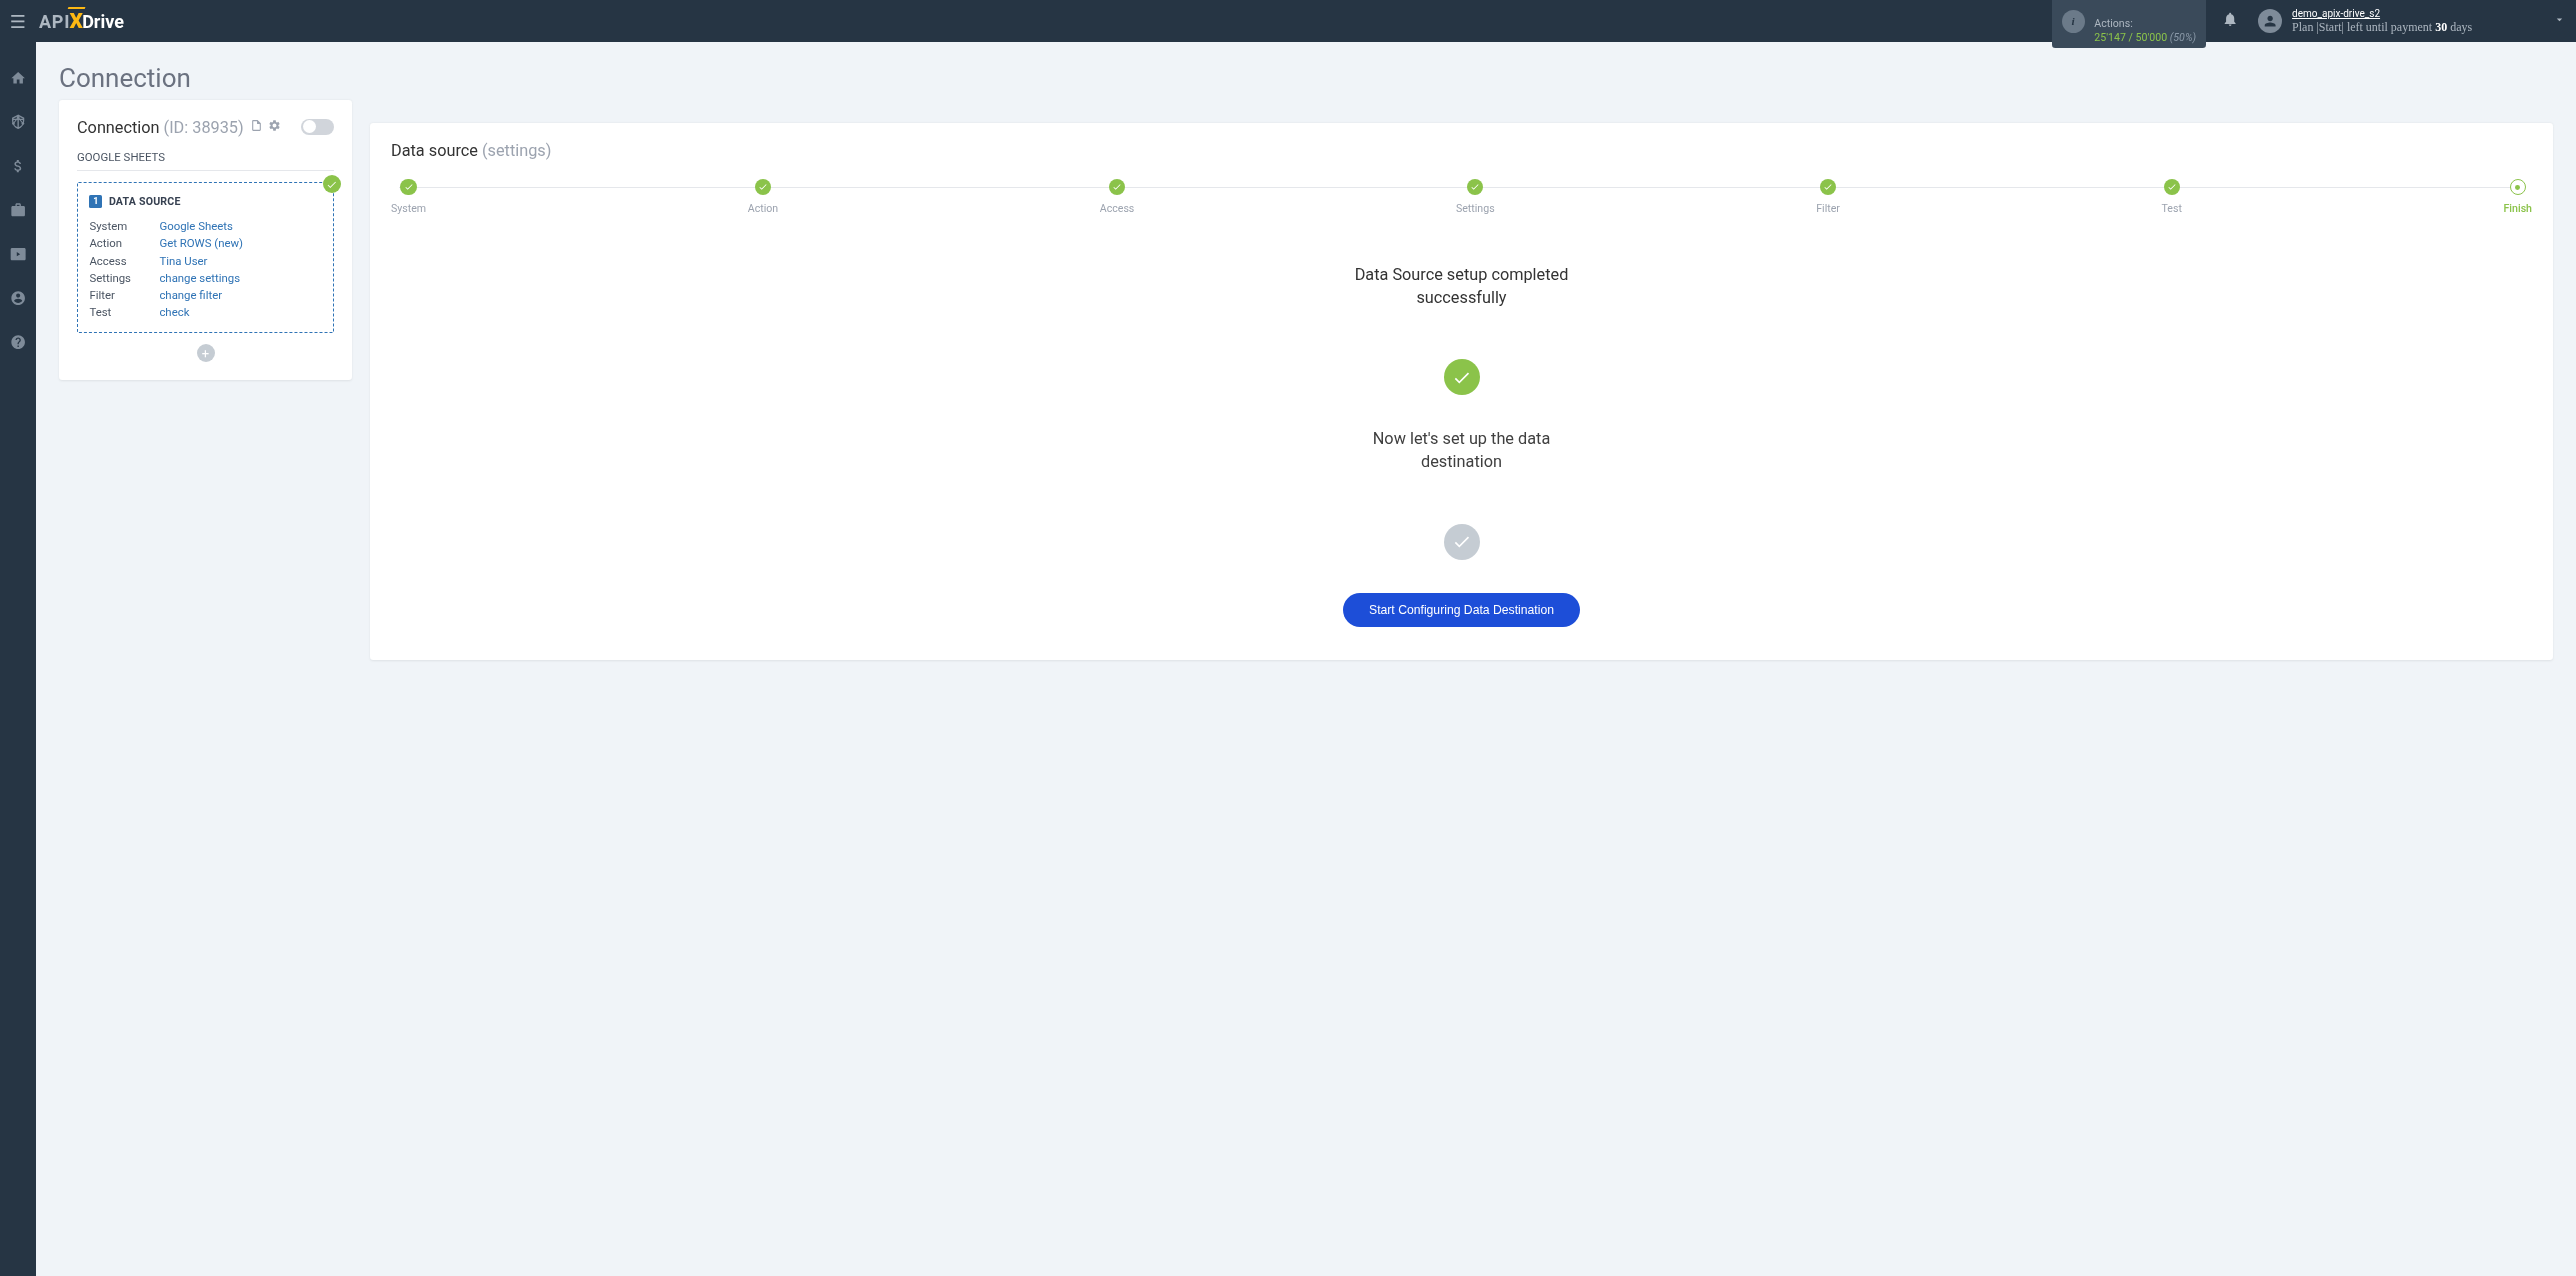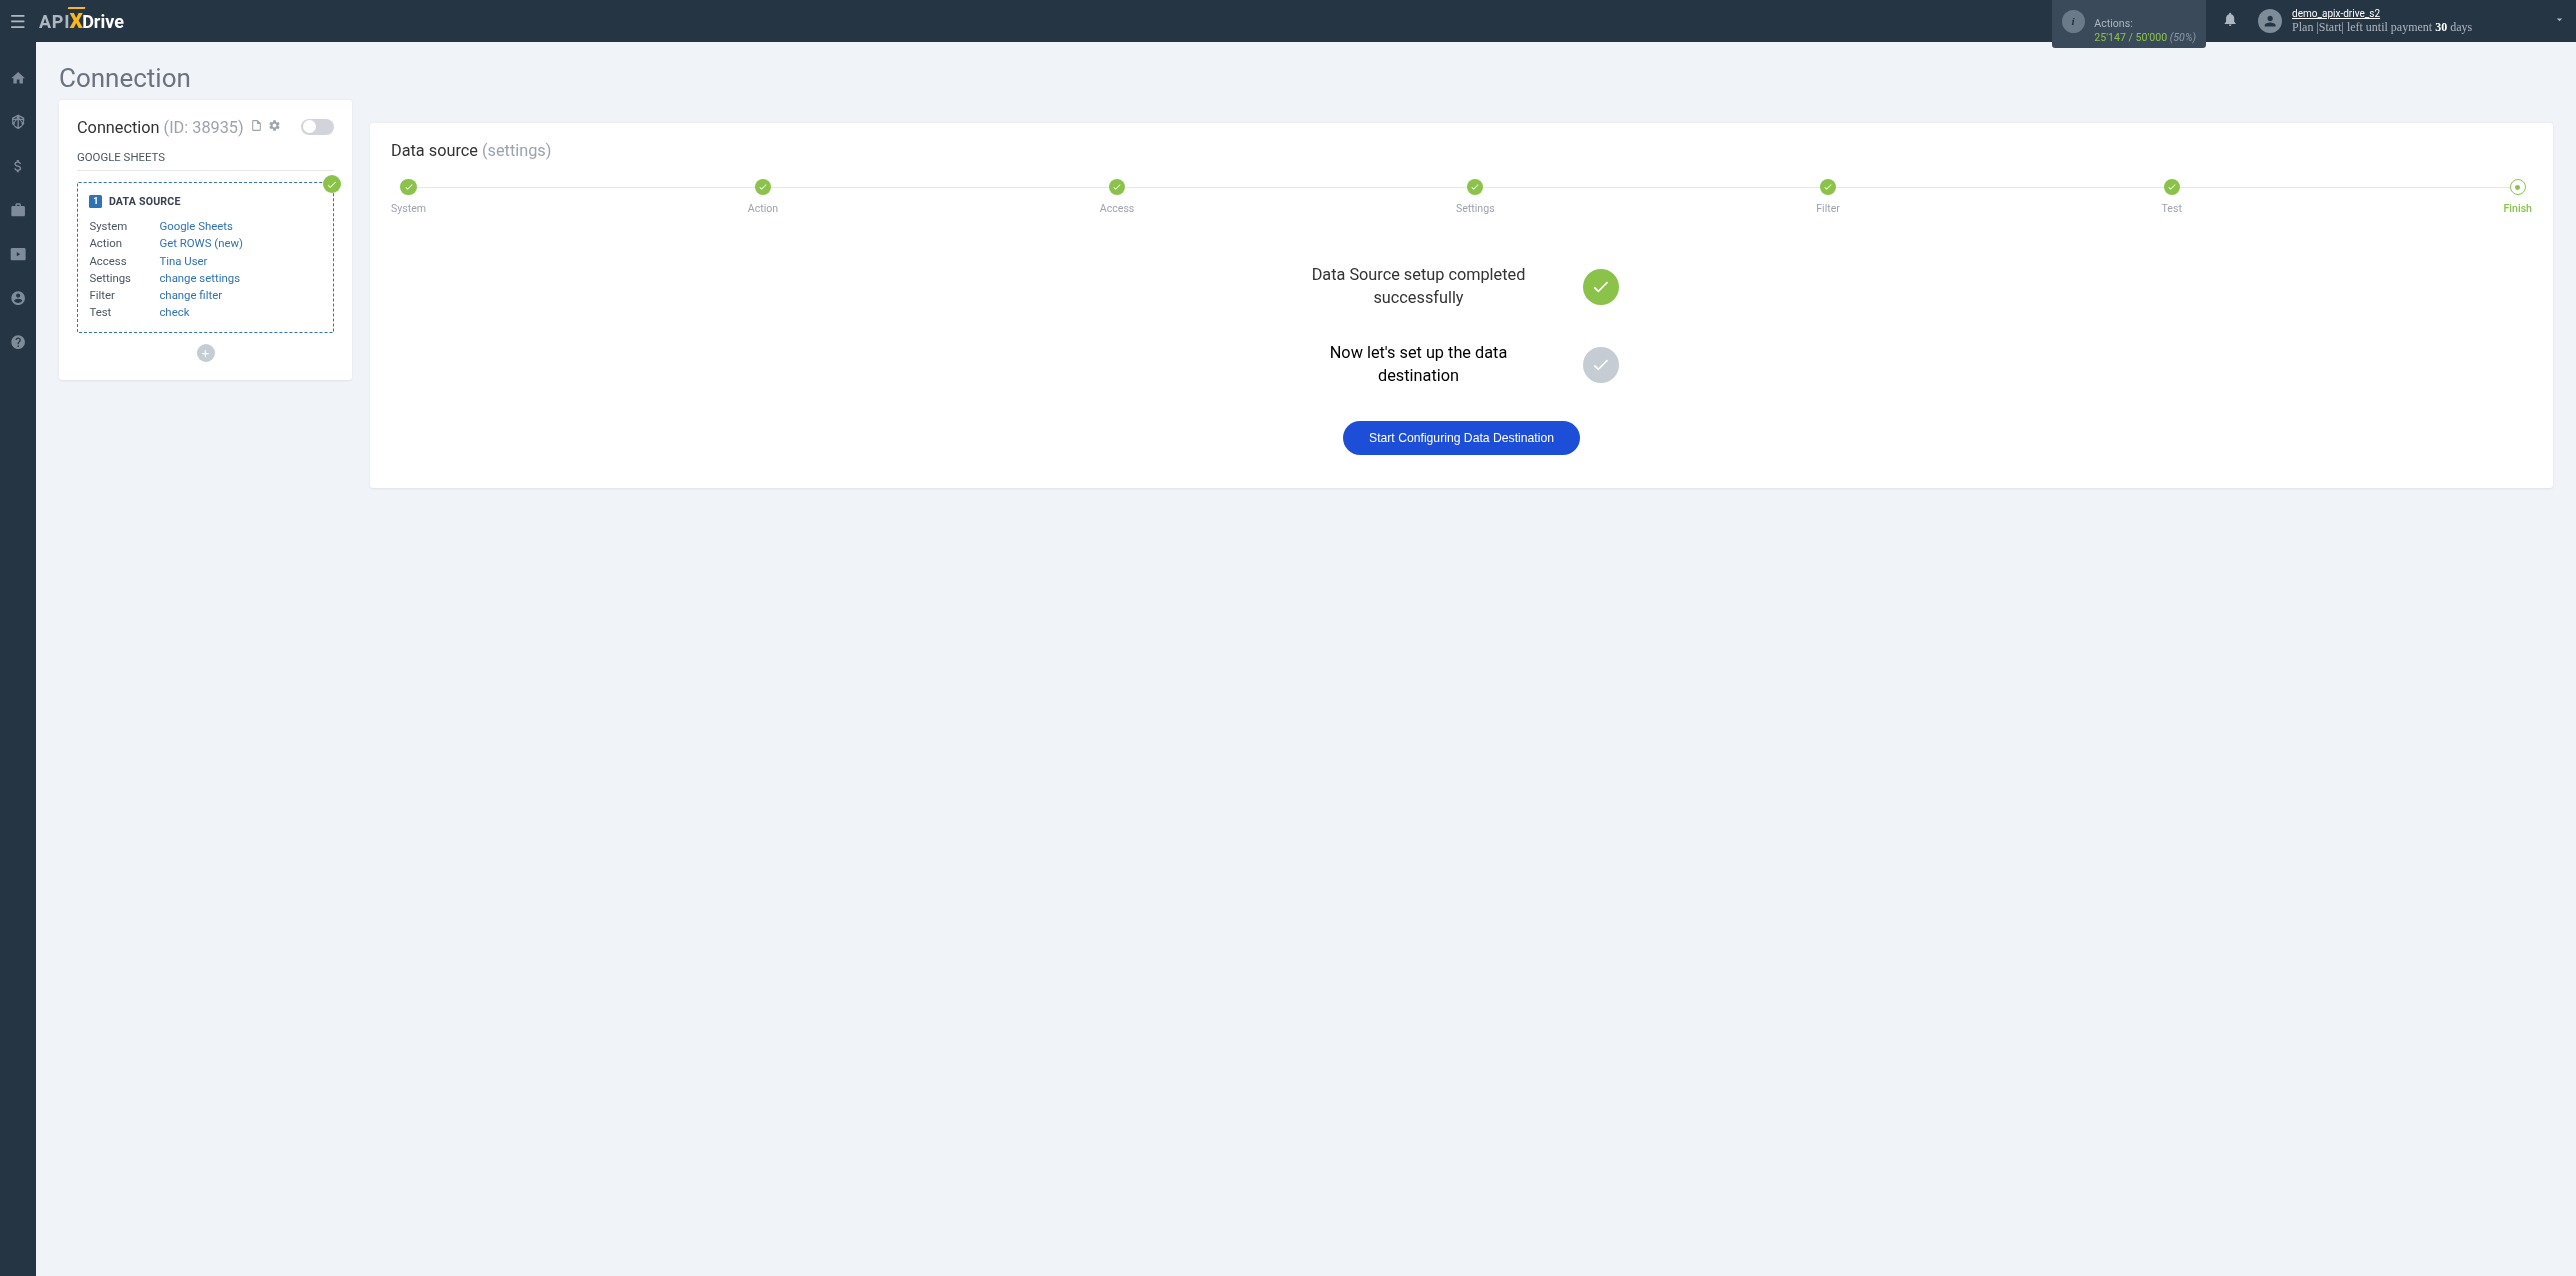--- a/index.html
+++ b/index.html
@@ -79,24 +79,24 @@
 .steps { display: flex; justify-content: space-between; position: relative; margin-bottom: 49px; }
 .steps::before { content: ""; position: absolute; top: 8.1px; left: 8.1px; right: 8.1px; height: 0.8px; background: #e5e7eb; z-index: 0; }
 .step { display: flex; flex-direction: column; align-items: center; z-index: 1; font-size: 10.6px; }
 .step .dot { width: 16.3px; height: 16.3px; border-radius: 50%; background: #8bc34a; display: flex; align-items: center; justify-content: center; margin-bottom: 6.5px; }
 .step .dot svg { width: 9.8px; height: 9.8px; fill: #fff; }
 .step .dot.current { background: #fff; border: 1.6px solid #8bc34a; position: relative; }
 .step .dot.current::after { content: ""; width: 4.9px; height: 4.9px; background: #8bc34a; border-radius: 50%; }
 .step .step-label { color: #9ca3af; }
 .step.active .step-label { color: #8bc34a; font-weight: 500; }
 
-.status-row { display: flex; align-items: center; justify-content: center; gap: 50px; margin-bottom: 33px; }
+.status-row { display: flex; align-items: center; justify-content: center; gap: 50px; margin-bottom: 33px; flex-direction: column; }
 .status-text { font-size: 16.3px; text-align: center; line-height: 1.4; width: 228px; }
 .status-text.dark { color: #333; }
-.status-text.light { color: #000000; }
+.status-text.light { color: #404040; }
 .status-circle { width: 36px; height: 36px; border-radius: 50%; display: flex; align-items: center; justify-content: center; }
 .status-circle.green { background: #8bc34a; }
 .status-circle.grey { background: #c5ccd3; }
 .status-circle svg { width: 19.5px; height: 19.5px; fill: #fff; }
 
 .cta-wrap { display: flex; justify-content: center; margin-top: 24.4px; }
 .cta-btn { background: #1d4ed8; color: #fff; border: none; padding: 9.8px 26px; border-radius: 18px; font-size: 12.2px; cursor: pointer; }
 </style>
 </head>
 <body>

